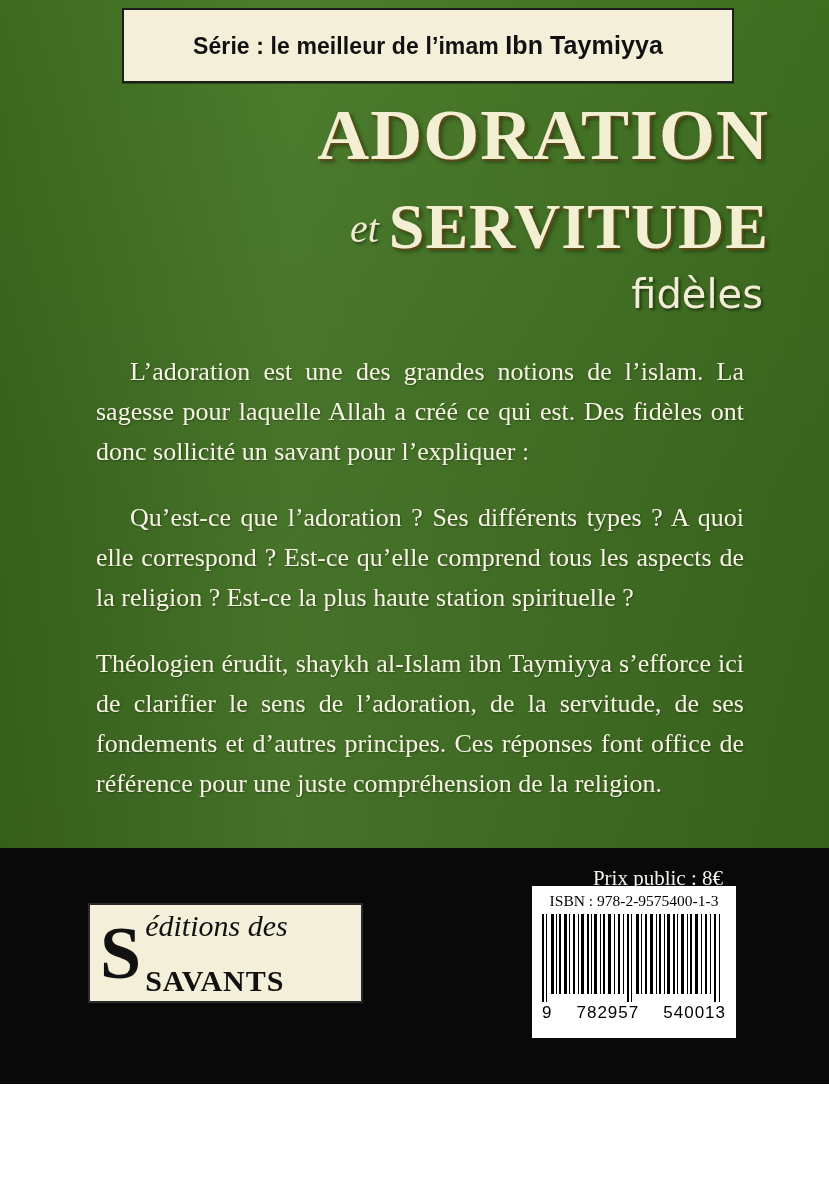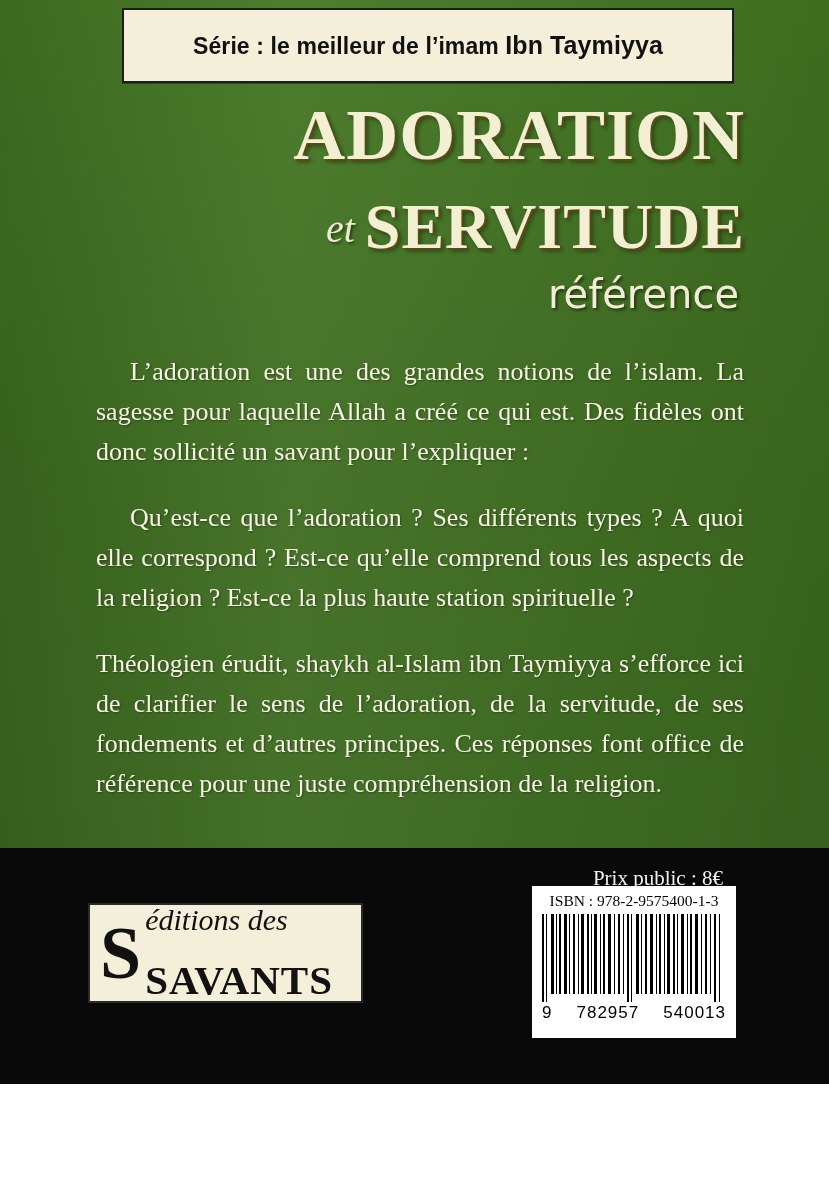--- a/index.html
+++ b/index.html
@@ -66,21 +66,21 @@
     font-size: 23px;
   }
 
   
   .title-block {
     position: absolute;
     left: 0;
     top: 96px;
     width: 100%;
     text-align: right;
-    padding-right: 84px;
+    padding-right: 60px;
     box-sizing: border-box;
     z-index: 3;
   }
   .title-main {
     font-family: "Liberation Serif", serif;
     font-weight: bold;
     font-size: 72px;
     line-height: 78px;
     letter-spacing: 1px;
     color: #f3efd2;
@@ -192,21 +192,21 @@
   .publisher-top {
     font-family: "Liberation Serif", serif;
     font-style: italic;
     font-size: 30px;
     color: #111;
     margin-bottom: 2px;
   }
   .publisher-bottom {
     font-family: "Liberation Serif", serif;
     font-weight: bold;
-    font-size: 41px;
+    font-size: 30px;
     letter-spacing: 1px;
     color: #111;
   }
 
   
   .price-line {
     position: absolute;
     right: 106px;
     top: 18px;
     font-family: "Liberation Serif", serif;
@@ -259,21 +259,21 @@
       <span class="series-prefix">Série : le meilleur de l’imam</span>
       <span class="series-author">Ibn Taymiyya</span>
     </div>
   </div>
 
   <div class="title-block">
     <div class="title-main">ADORATION</div>
     <div class="title-sub-line">
       <span class="title-amp">et</span><span class="title-second">SERVITUDE</span>
     </div>
-    <div class="title-arabic">référence</div>
+    <div class="title-arabic">fidèles</div>
   </div>
 
   <div class="blurb">
     <p class="indent">L’adoration est une des grandes notions de l’islam. La sagesse pour laquelle Allah a créé ce qui est. Des fidèles ont donc sollicité un savant pour l’expliquer :</p>
     <p class="indent">Qu’est-ce que l’adoration ? Ses différents types ? A quoi elle correspond ? Est-ce qu’elle comprend tous les aspects de la religion ? Est-ce la plus haute station spirituelle ?</p>
     <p><span>Théologien érudit, </span><b>shaykh al-Islam ibn Taymiyya</b><span> s’efforce ici de clarifier le sens de l’adoration, de la servitude, de ses fondements et d’autres principes. Ces réponses font office de référence pour une juste compréhension de la religion.</span></p>
   </div>
 
   <div class="footer-bar">
 

